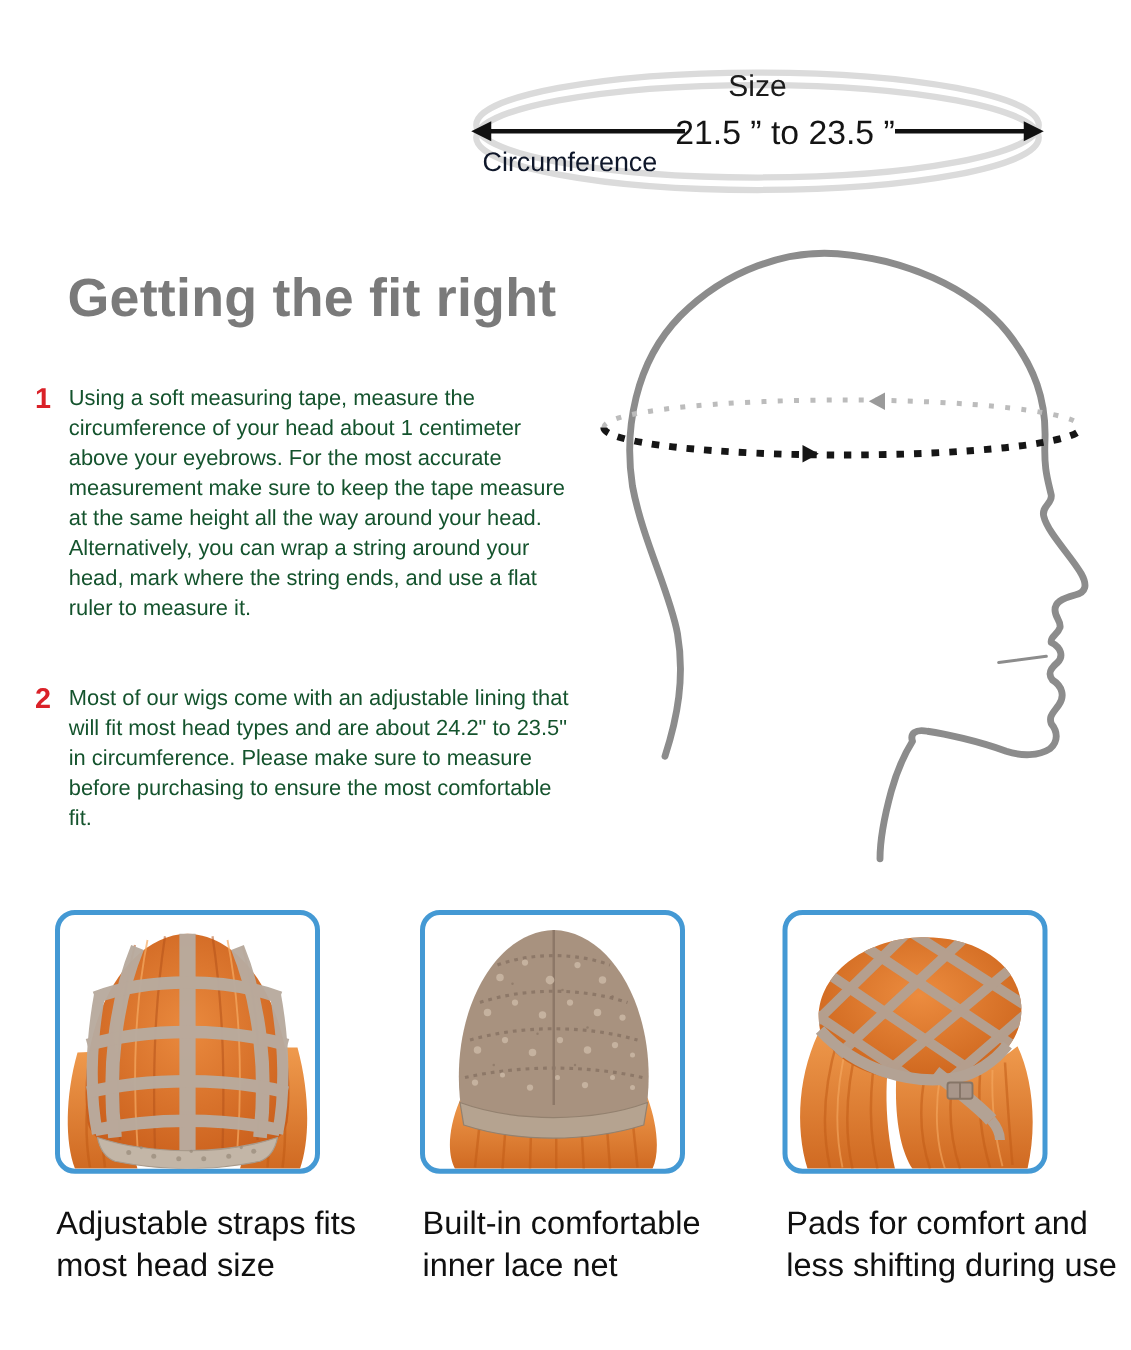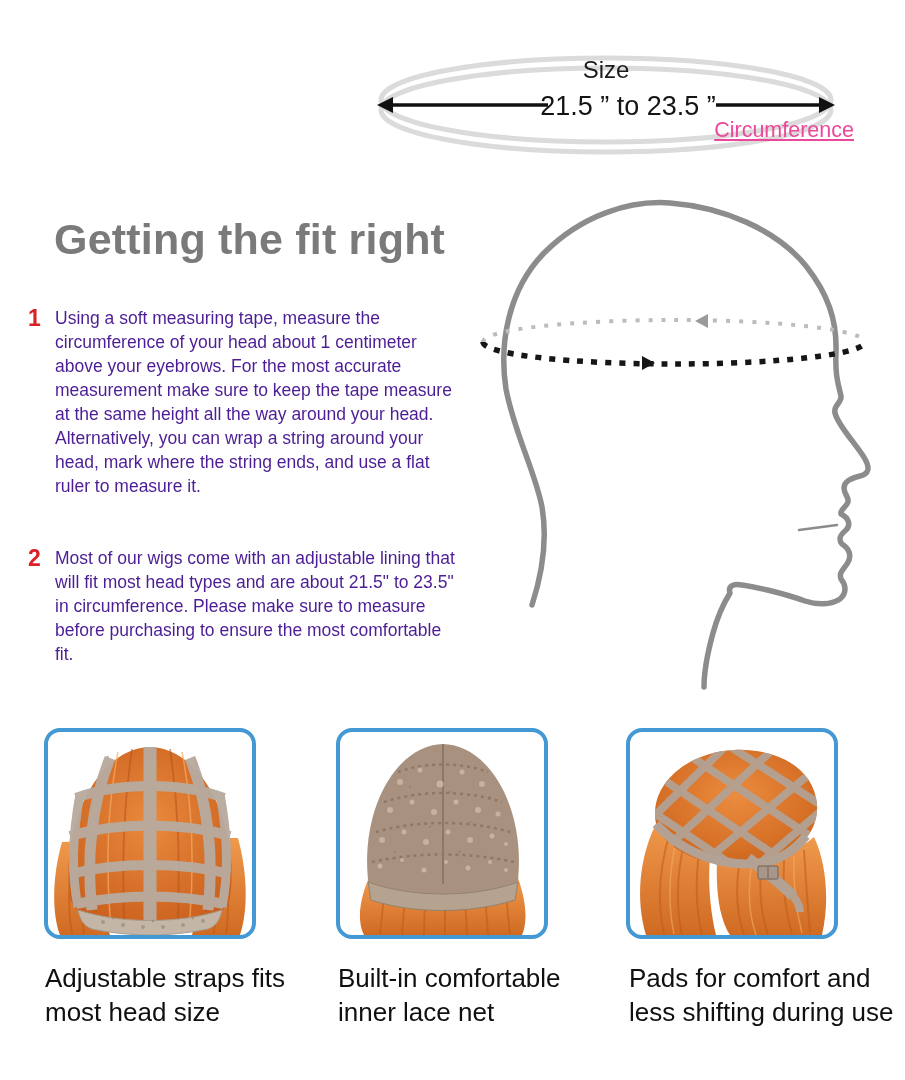--- a/index.html
+++ b/index.html
@@ -7,30 +7,30 @@
     position:relative;width:905px;height:1080px;background:#ffffff;overflow:hidden;
     font-family:"Liberation Sans","DejaVu Sans",sans-serif;
   }
   
   .size-diagram{position:absolute;left:372px;top:48px;width:468px;height:118px;}
   .size-diagram svg{position:absolute;left:0;top:0;}
   .size-label{position:absolute;top:8px;left:0;right:0;text-align:center;
     font-size:24px;color:#1b1b1b;}
   .range-label{position:absolute;top:43px;left:22px;right:-22px;text-align:center;
     font-size:27px;color:#141414;}
-  .circ-label{position:absolute;top:70px;left:14px;right:-14px;text-align:right;
-    font-size:21.5px;color:#ec4899;text-decoration:underline;}
+  .circ-label{position:absolute;top:70px;left:14px;right:-14px;text-align:left;
+    font-size:21.5px;color:#0f172a;}
   
   .heading{position:absolute;left:54px;top:214px;margin:0;font-weight:700;
     font-size:43px;line-height:50px;color:#7a7a7a;letter-spacing:0.2px;}
   .step{position:absolute;left:28px;display:flex;align-items:flex-start;width:440px;}
   .step1{top:306px;}
   .step2{top:546px;}
   .step-num{flex:0 0 27px;font-size:23px;line-height:25px;font-weight:700;color:#da2128;}
-  .step-text{margin:0;width:405px;font-size:17.5px;line-height:24px;color:#4c1d95;}
+  .step-text{margin:0;width:405px;font-size:17.5px;line-height:24px;color:#14532d;}
   
   .head-fig{position:absolute;left:470px;top:182px;}
   
   .card{position:absolute;top:728px;width:212px;height:211px;box-sizing:border-box;
     border:4px solid #4499d4;border-radius:16px;background:#fff;overflow:hidden;}
   .card svg{display:block;}
   .card1{left:44px;}
   .card2{left:336px;}
   .card3{left:626px;}
   .caption{position:absolute;top:961px;font-size:26px;line-height:34px;color:#101010;}
@@ -63,21 +63,21 @@
 
   <h1 class="heading">Getting the fit right</h1>
 
   <div class="step step1">
     <span class="step-num">1</span>
     <p class="step-text">Using a soft measuring tape, measure the circumference of your head about 1 centimeter above your eyebrows. For the most accurate measurement make sure to keep the tape measure at the same height all the way around your head. Alternatively, you can wrap a string around your head, mark where the string ends, and use a flat ruler to measure it.</p>
   </div>
 
   <div class="step step2">
     <span class="step-num">2</span>
-    <p class="step-text">Most of our wigs come with an adjustable lining that will fit most head types and are about 21.5" to 23.5" in circumference. Please make sure to measure before purchasing to ensure the most comfortable fit.</p>
+    <p class="step-text">Most of our wigs come with an adjustable lining that will fit most head types and are about 24.2" to 23.5" in circumference. Please make sure to measure before purchasing to ensure the most comfortable fit.</p>
   </div>
 
   <svg class="head-fig" width="432" height="515" viewBox="0 0 432 515">
     <g fill="none" stroke="#8c8c8c" stroke-width="5.5" stroke-linecap="round" stroke-linejoin="round">
       <path d="M 62,423
                C 72,392 78,360 72,325
                C 66,292 44,250 36,207
                C 29,162 38,108 74,71
                C 112,33 160,18 200,21
                C 252,25 306,47 336,84

